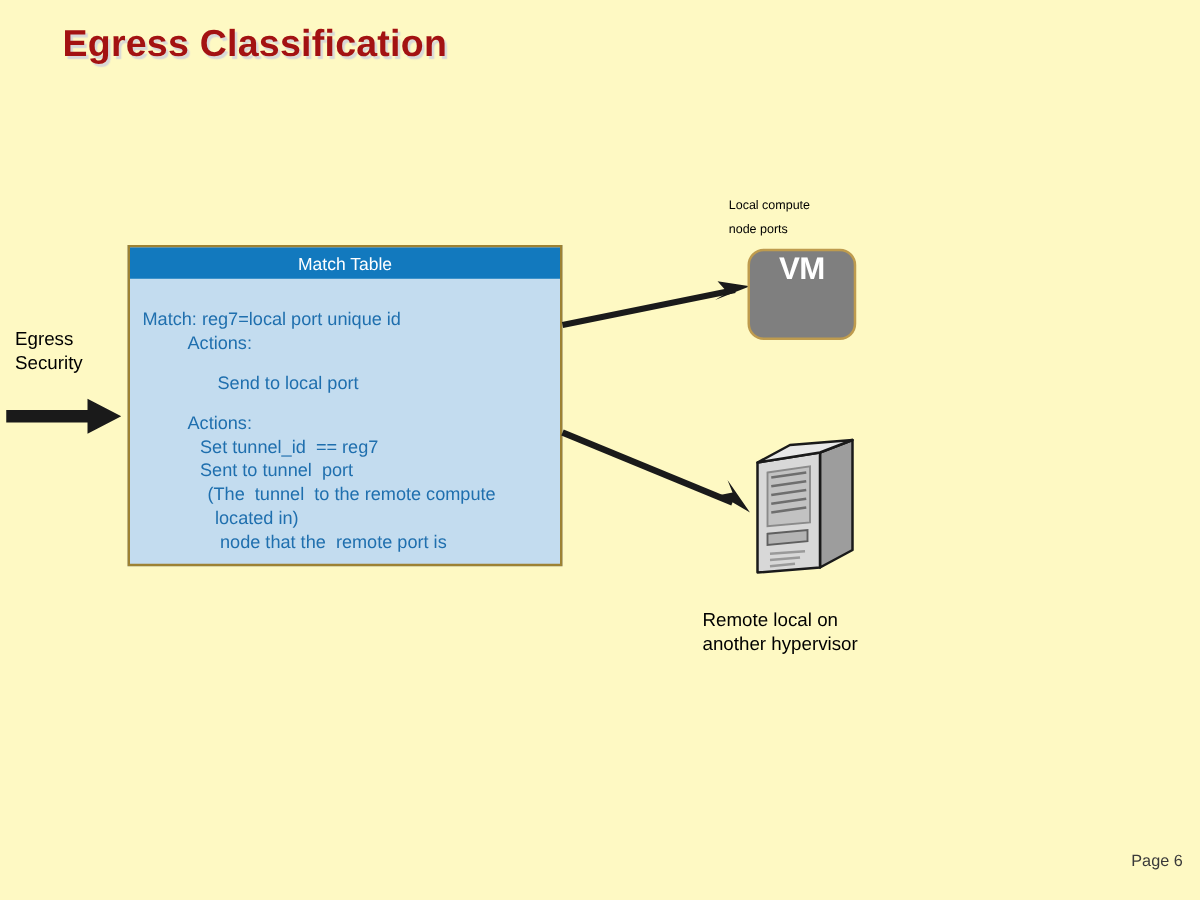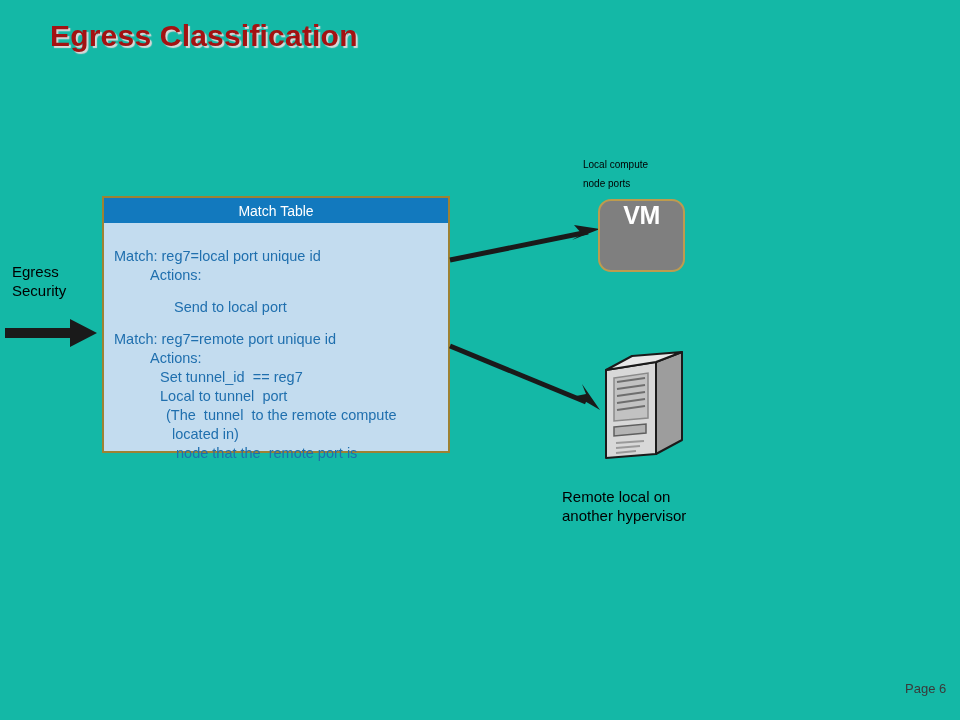--- a/index.html
+++ b/index.html
@@ -10,21 +10,21 @@
     width: 960px;
     height: 720px;
     background: #ffffff;
     font-family: "Liberation Sans", sans-serif;
     overflow: hidden;
   }
   #slide {
     position: relative;
     width: 960px;
     height: 720px;
-    background: #14b8a6;
+    background: #fef9c3;
   }
 
   
   #slide-title {
     position: absolute;
     left: 50px;
     top: 19px;
     font-size: 30px;
     font-weight: bold;
     color: #A31212;
@@ -183,24 +183,23 @@
     </div>
     <div id="egress-table-body">
 
       <div class="rule-block">
         <div class="rule-line">Match: reg7=local port unique id</div>
         <div class="rule-line ind-1">Actions:</div>
         <div class="rule-line ind-2">Send to local port</div>
       </div>
 
       <div class="rule-block">
-        <div class="rule-line">Match: reg7=remote port unique id</div>
         <div class="rule-line ind-1">Actions:</div>
         <div class="rule-line ind-3">Set tunnel_id  == reg7</div>
-        <div class="rule-line ind-3">Local to tunnel  port</div>
+        <div class="rule-line ind-3">Sent to tunnel  port</div>
         <div class="rule-line ind-4">(The  tunnel  to the remote compute</div>
         <div class="rule-line ind-6">located in)</div>
         <div class="rule-line ind-5">node that the  remote port is</div>
       </div>
 
     </div>
   </div>
 
   <div id="arrow-to-vm">
     <svg width="160" height="50" viewBox="0 0 160 50" xmlns="http://www.w3.org/2000/svg">

